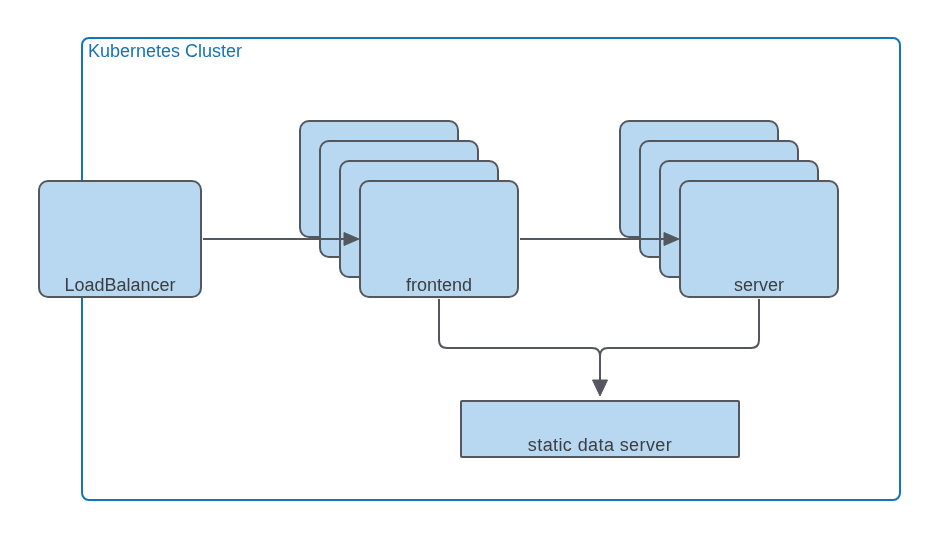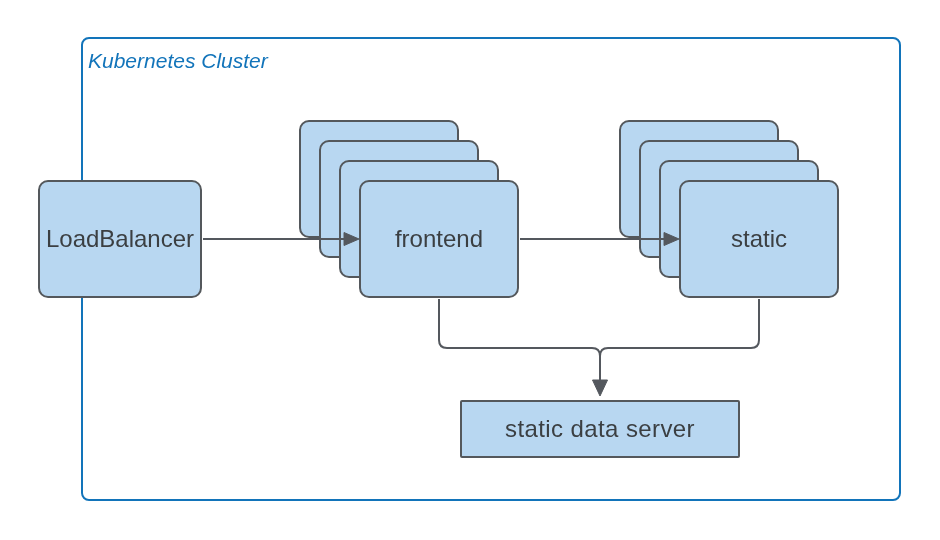--- a/index.html
+++ b/index.html
@@ -26,36 +26,35 @@
   .cluster {
     position: absolute;
     left: 81px; top: 37px;
     width: 820px; height: 464px;
     border: 2.5px solid var(--cluster-border);
     border-radius: 8px;
     background: transparent;
   }
   .cluster-label {
     position: absolute;
-    left: 5px; top: 10px;
-    font-size: 21px;
+    left: 5px; top: 2px;
+    font-size: 18px;
     color: var(--cluster-label);
     white-space: nowrap;
-    font-style: italic;
   }
 
   .node {
     position: absolute;
     background: var(--node-fill);
     border: 2.5px solid var(--node-border);
     border-radius: 10px;
     display: flex;
-    align-items: center;
+    align-items: flex-end;
     justify-content: center;
-    font-size: 24px;
+    font-size: 18px;
     color: var(--label-text);
   }
 
   .card { width: 160px; height: 118px; }
 
   .pill {
     left: 460px; top: 400px;
     width: 280px; height: 58px;
     border-radius: 2px;
     letter-spacing: 0.4px;
@@ -105,21 +104,21 @@
   <div class="node card" id="fe-back2"></div>
   <div class="node card" id="fe-back3"></div>
   <div class="node card" id="fe-front">
     <span>frontend</span>
   </div>
 
   <div class="node card" id="be-back1"></div>
   <div class="node card" id="be-back2"></div>
   <div class="node card" id="be-back3"></div>
   <div class="node card" id="be-front">
-    <span>static</span>
+    <span>server</span>
   </div>
 
   <div class="node" id="lb">
     <span>LoadBalancer</span>
   </div>
 
   <div class="node pill">
     <span>static data server</span>
   </div>
 

